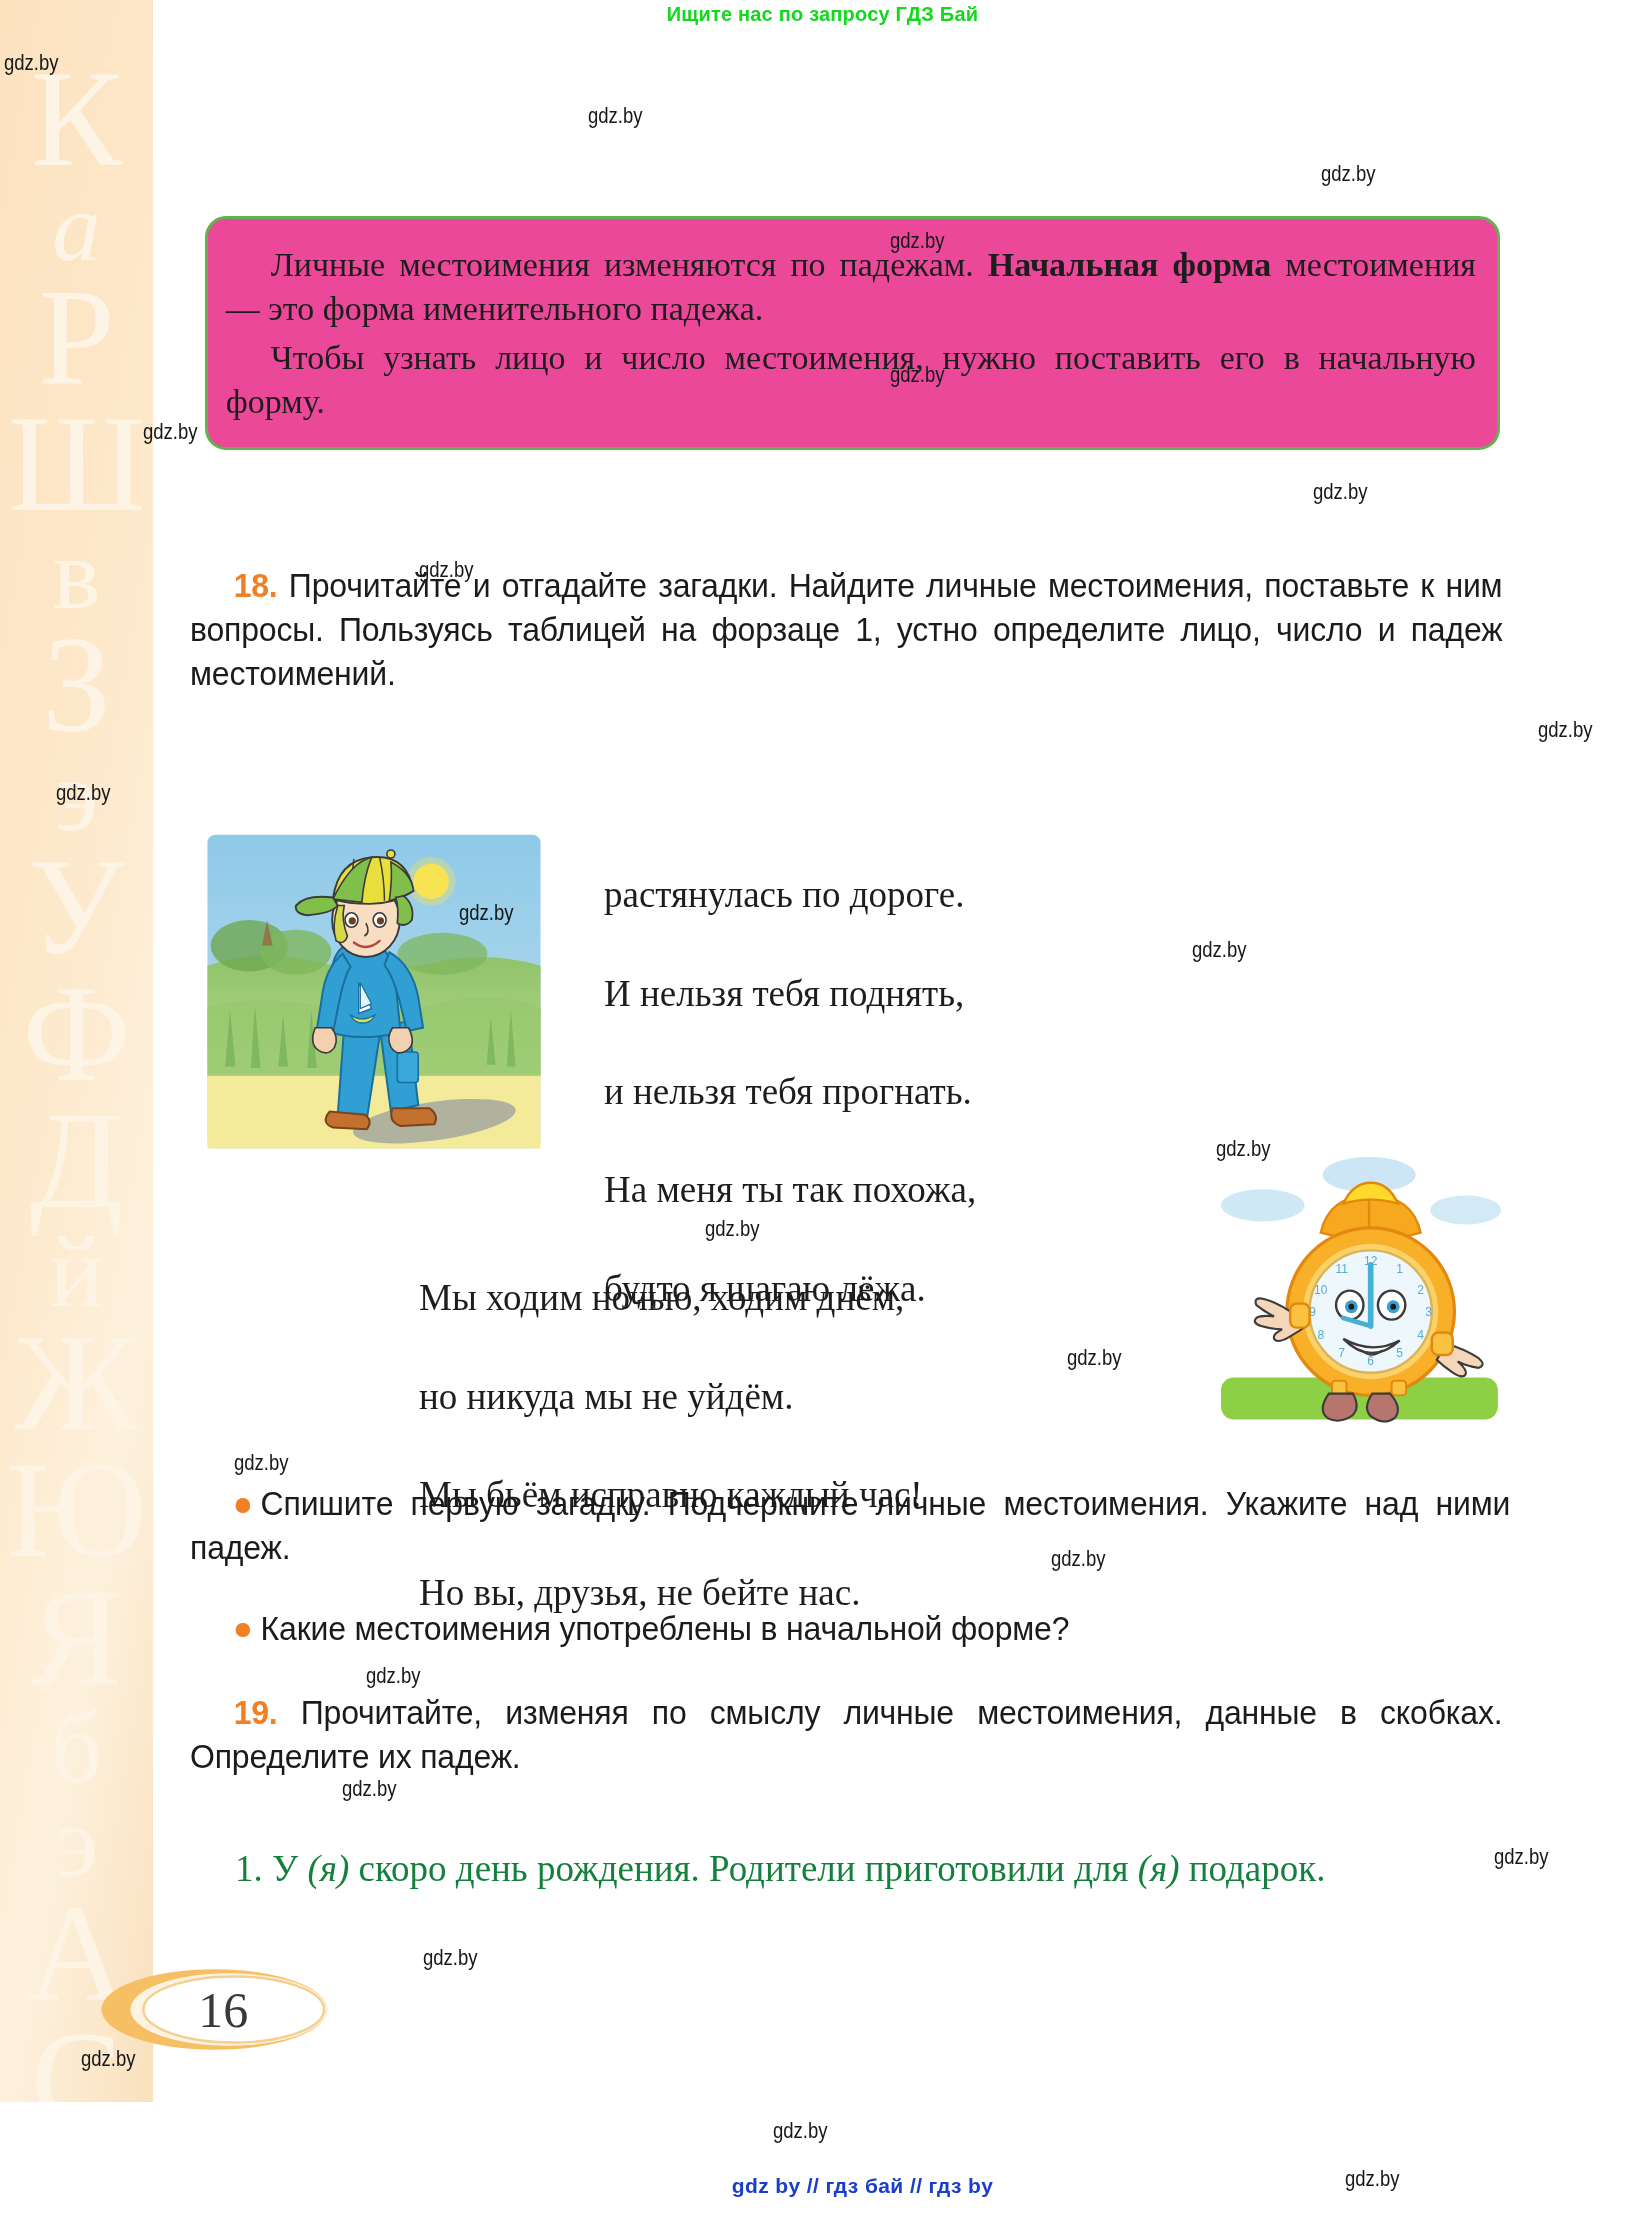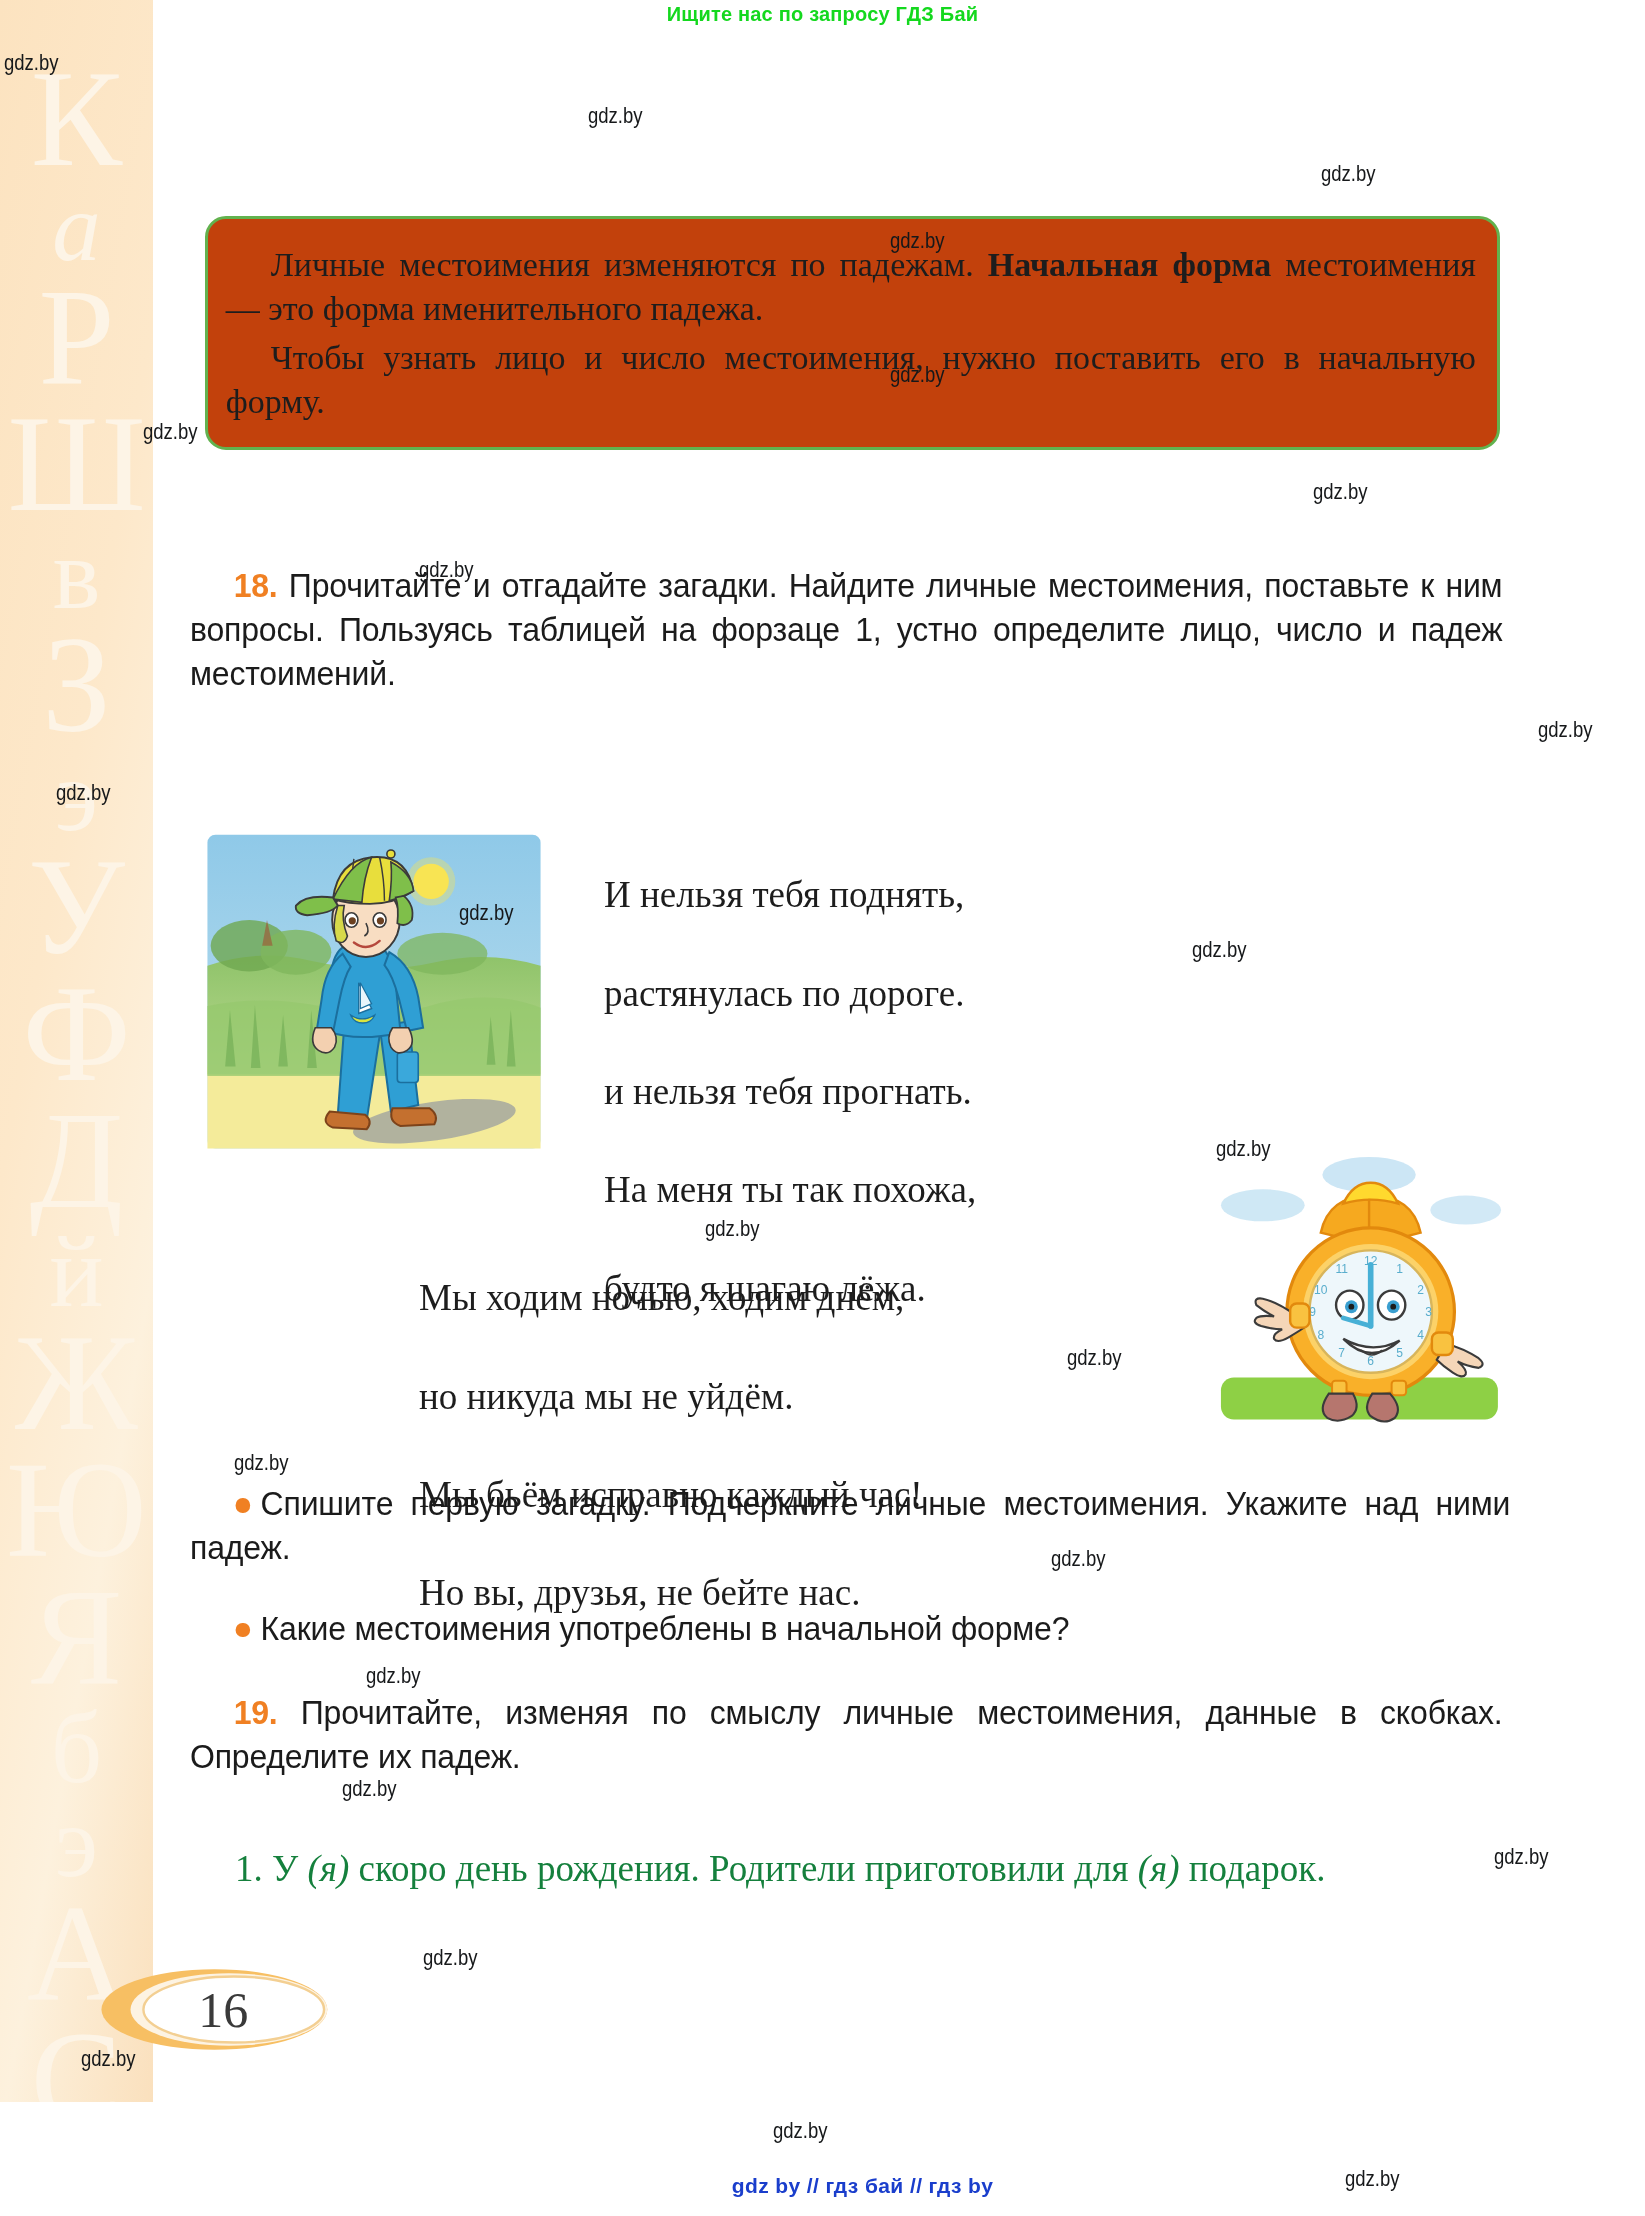--- a/index.html
+++ b/index.html
@@ -54,21 +54,21 @@
 
   
   #content{
     position:absolute; left:153px; top:0; width:1492px; height:2216px;
     z-index:10;
   }
 
   
   #rule-box{
     position:absolute; left:52px; top:216px; width:1295px; min-height:117px;
-    background:#c2410c;
+    background:#ec4899;
     border:3.2px solid #62b24e;
     border-radius:21px;
     padding:24px 21px 22.6px 17.7px;
   }
   #rule-box p{
     margin:0;
     font-family:"Liberation Serif", serif;
     font-size:34px;
     line-height:1.30;
     color:#1d1d1d;
@@ -270,22 +270,22 @@
       <path d="M222 40 q6 28 6 54" fill="none" stroke="#3b3b3b" stroke-width="1.8"></path>
       <path d="M164 92 q22 -46 48 -52 q-10 26 -12 56z" fill="#7fbf4a" stroke="#3b3b3b" stroke-width="2"></path>
       <path d="M236 46 q26 14 28 36 q-14 8 -30 12 q4 -28 2 -48z" fill="#7fbf4a" stroke="#3b3b3b" stroke-width="2"></path>
       <path d="M164 90 q-34 -4 -46 10 q-2 10 14 12 q30 -2 38 -12z" fill="#7fbf4a" stroke="#3b3b3b" stroke-width="2.4"></path>
       <path d="M252 88 q14 12 10 30 q-8 10 -18 4 q2 -20 -2 -32z" fill="#7fbf4a" stroke="#3b3b3b" stroke-width="2.2"></path>
       <circle cx="236" cy="36" r="5" fill="#e8de3c" stroke="#3b3b3b" stroke-width="2"></circle>
     </svg>
   </div>
 
   <div id="verse1" class="verse">
+    <div>растянулась по дороге.</div>
     <div>И нельзя тебя поднять,</div>
-    <div>растянулась по дороге.</div>
     <div>и нельзя тебя прогнать.</div>
     <div>На меня ты так похожа,</div>
     <div>будто я шагаю лёжа.</div>
   </div>
 
   <div id="verse2" class="verse">
     <div>Мы ходим ночью, ходим днём,</div>
     <div>но никуда мы не уйдём.</div>
     <div>Мы бьём исправно каждый час!</div>
     <div>Но вы, друзья, не бейте нас.</div>

